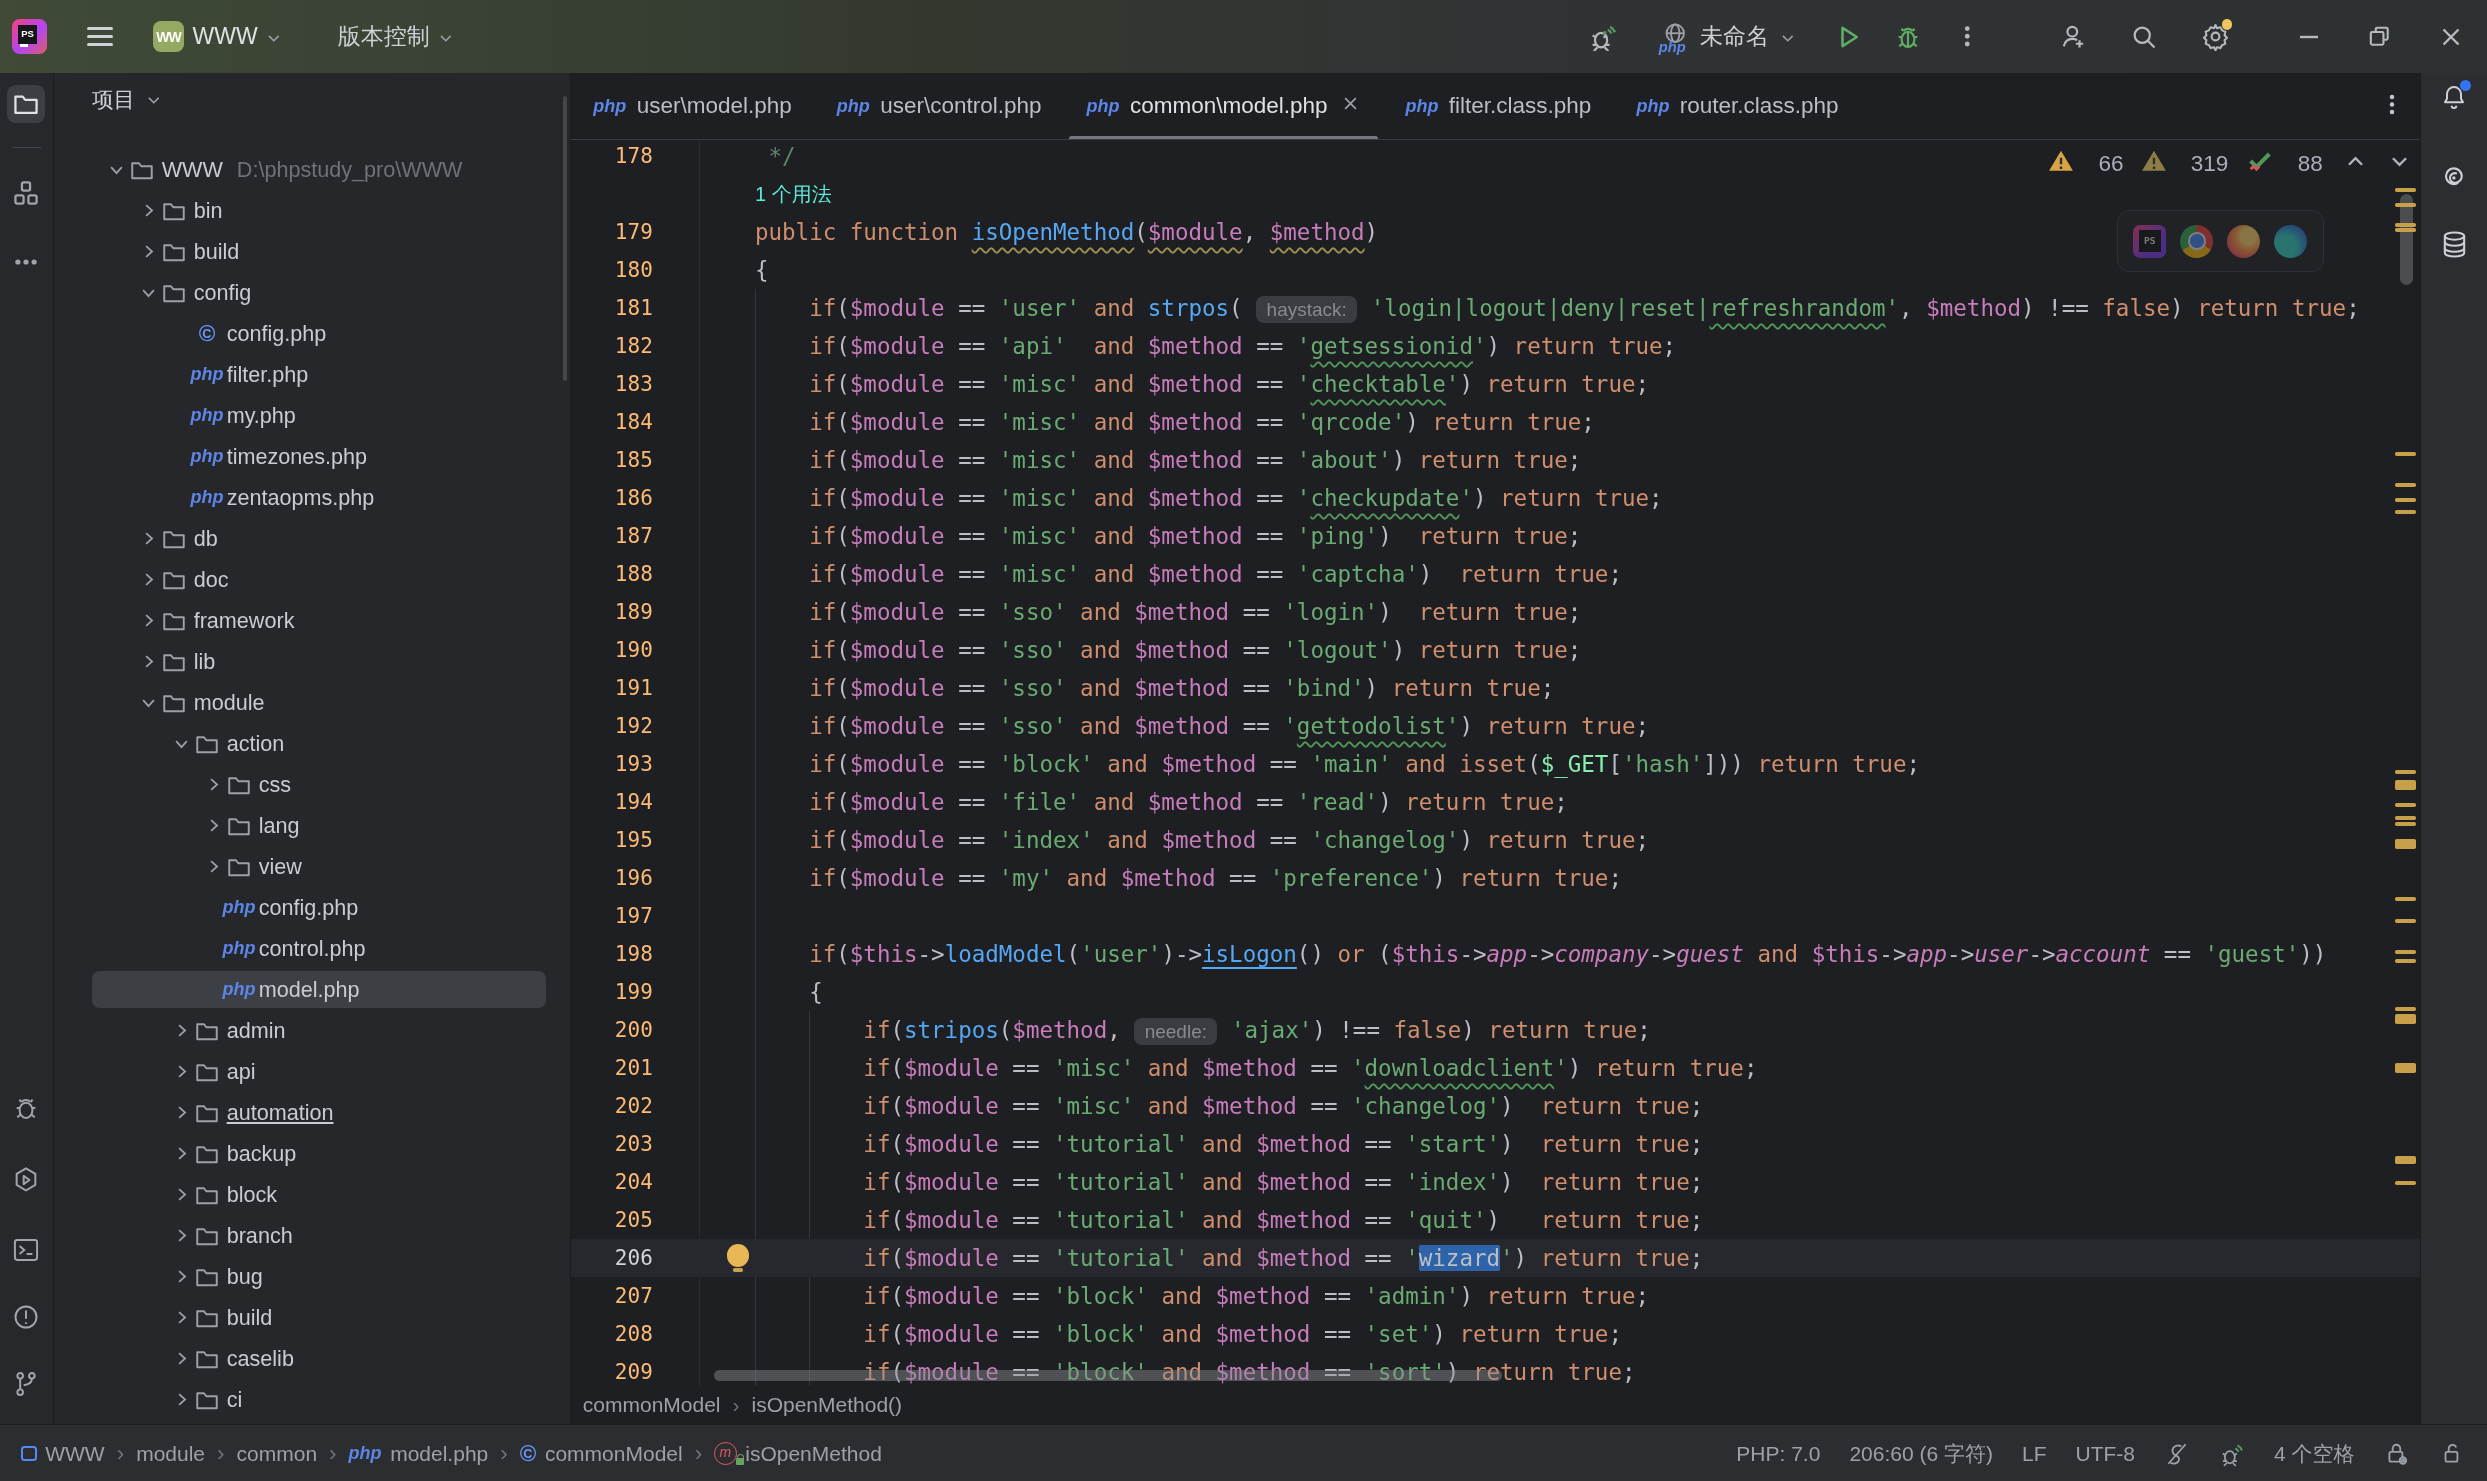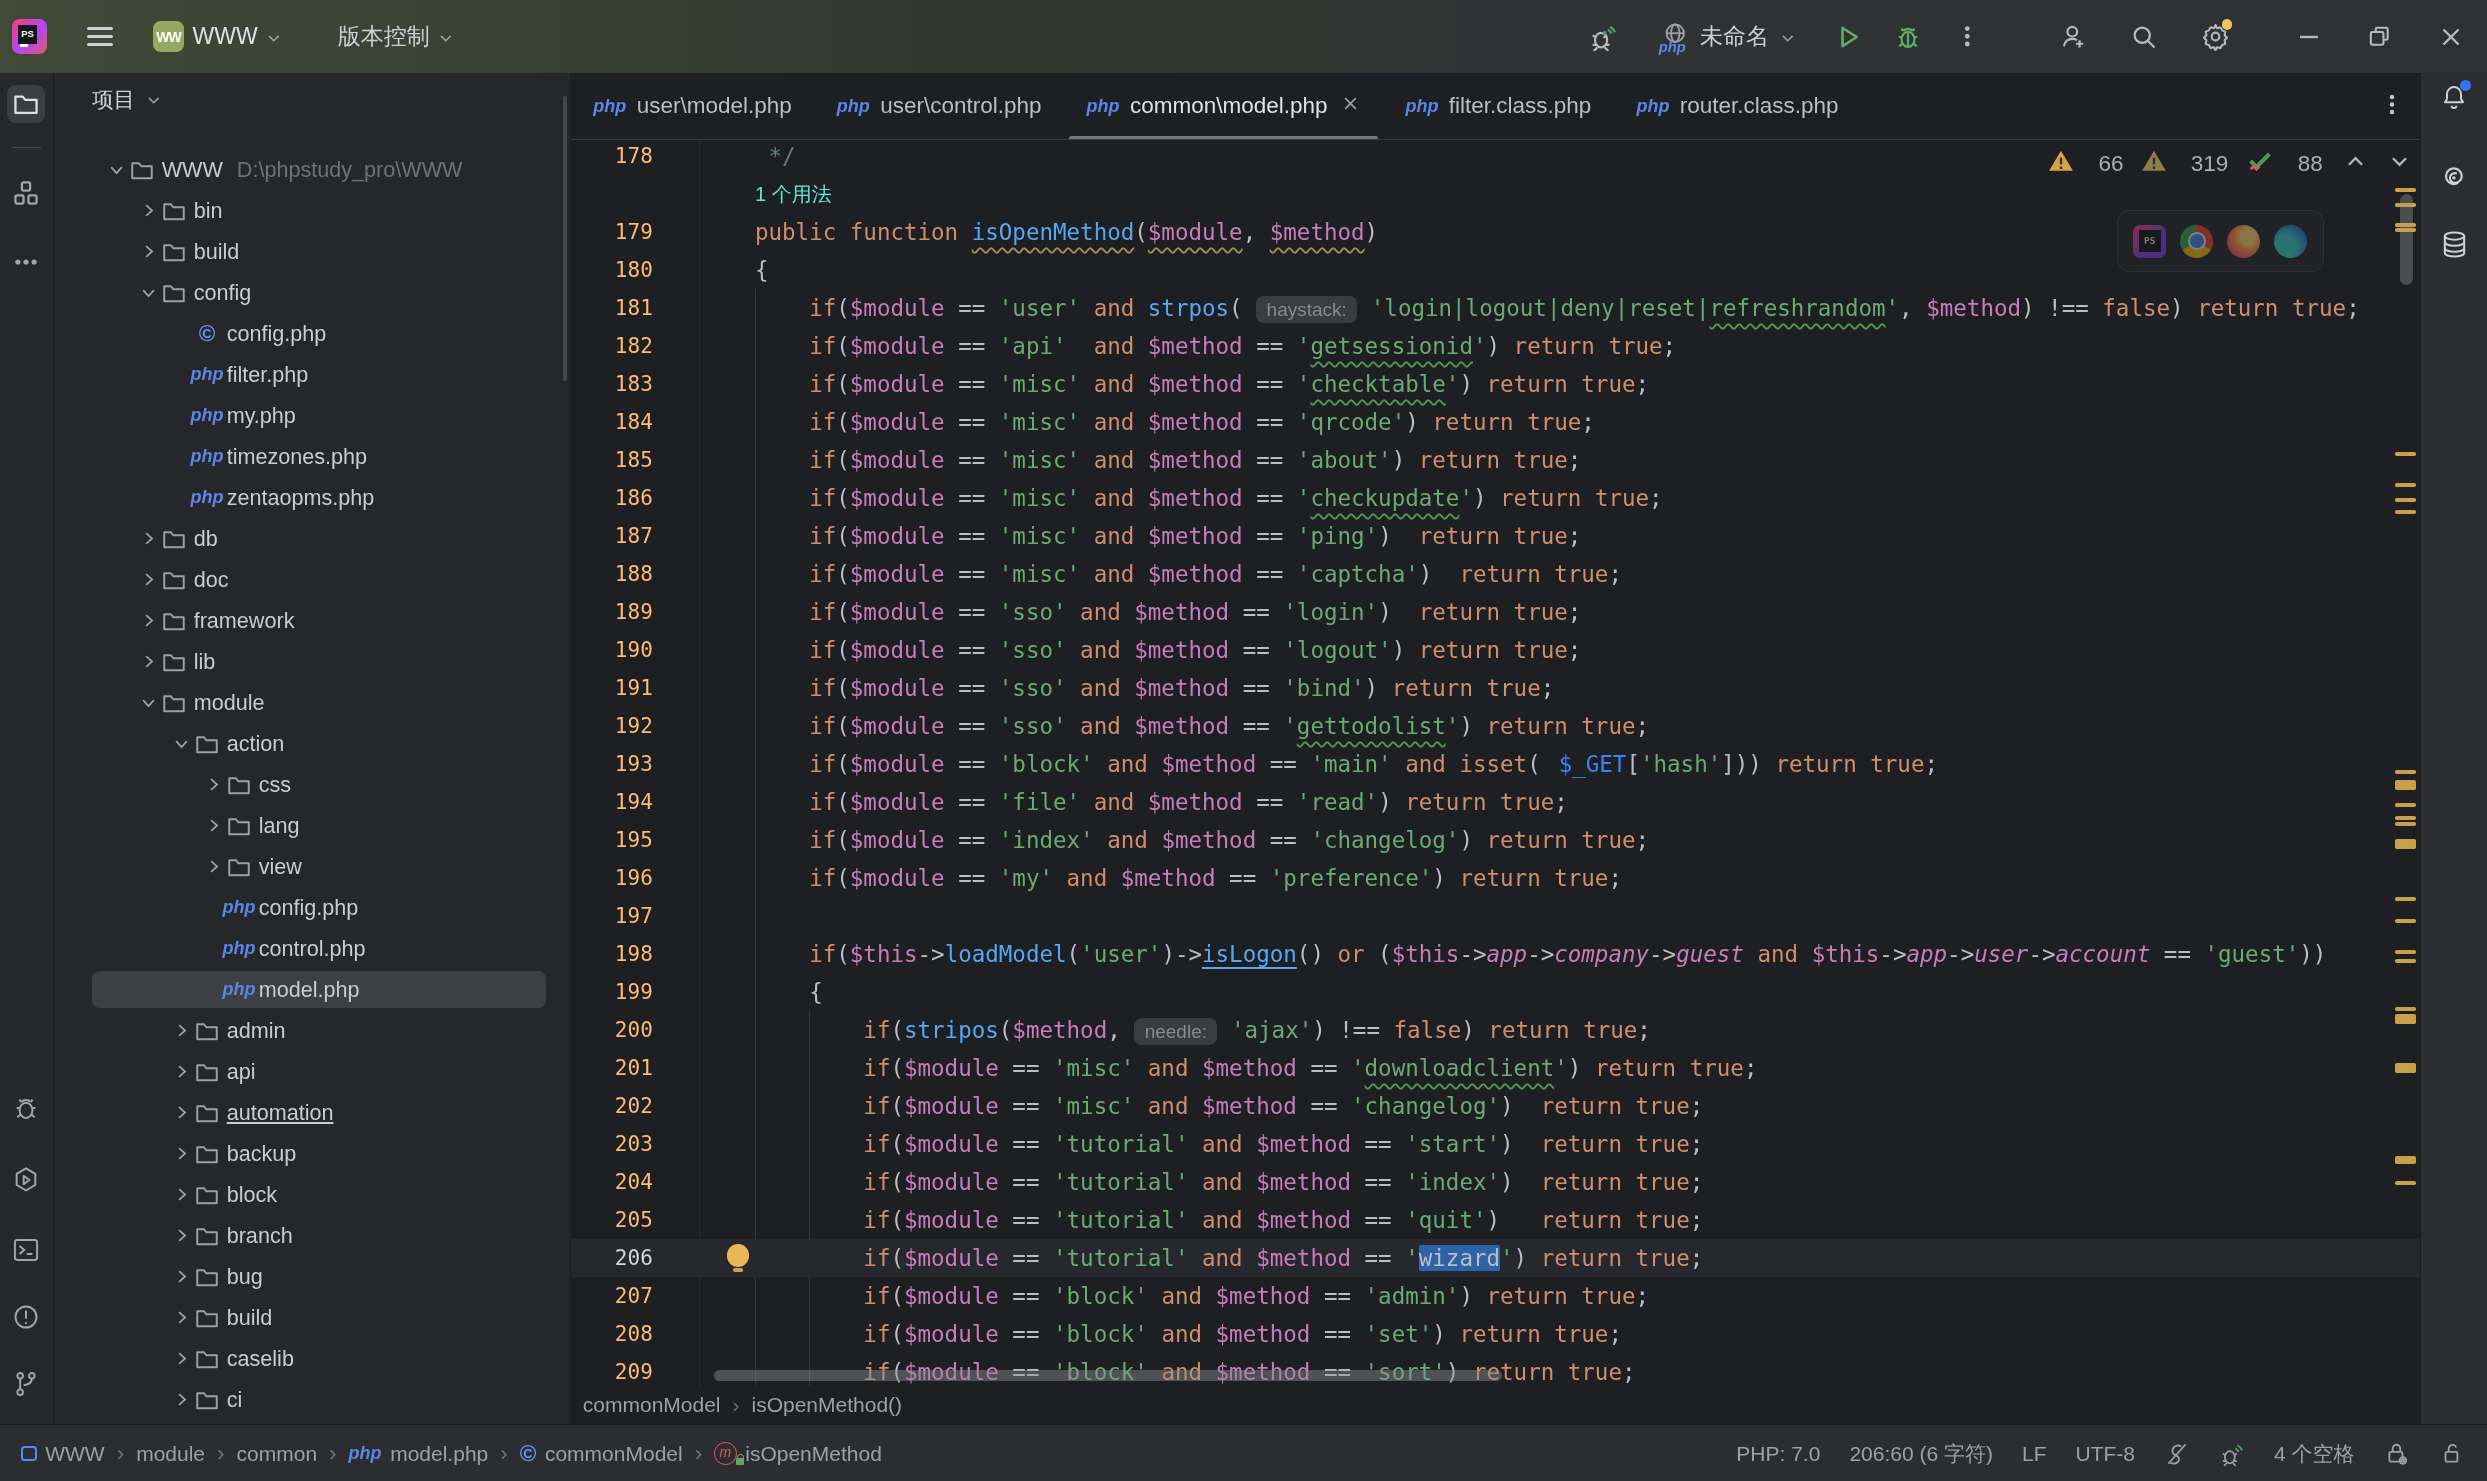--- a/index.html
+++ b/index.html
@@ -77,21 +77,21 @@
   .gutter-sep { position:absolute; top:0; bottom:0; left:128px; width:0.9px; background:#2a2c30; }
   .iguide { position:absolute; width:0.9px; background:#33363b; }
 
   .t-k { color:#cf8e6d; } .t-p { color:#bcbec4; } .t-s { color:#6aab73; }
   .t-sg { color:#6aab73; text-decoration:underline wavy #4f9858 1.7px; text-underline-offset:7px; }
   .t-v { color:#c77dbb; }
   .t-vw { color:#c77dbb; text-decoration:underline wavy #9f9050 1.7px; text-underline-offset:7px; }
   .t-f { color:#56a8f5; }
   .t-fd { color:#56a8f5; text-decoration:underline wavy #9f9050 1.7px; text-underline-offset:7px; }
   .t-fu { color:#56a8f5; text-decoration:underline; text-underline-offset:5.2px; }
-  .t-c { color:#5f826b; } .t-glob { color:#3b82f6;margin-left:18px; }
+  .t-c { color:#5f826b; } .t-glob { color:#86efac; }
   .t-prop { color:#c77dbb; font-style:italic; }
   .t-sel { background:#2d63a8; border-radius:1.7px; }
   .t-u { color:#5eead4; font-size:20px; font-family:"Liberation Sans",sans-serif; }
   .t-hint { background:#3a3c41; color:#868a91; font-size:19px; border-radius:7.8px; padding:2.6px 10.4px;
     font-family:"Liberation Sans",sans-serif; }
 
   .bulb { position:absolute; left:154px; width:26px; height:31px; }
   .bulb .glass { width:22.5px; height:22.5px; border-radius:50%; background:#e8b857; margin:0 auto; }
   .bulb .base { width:10.4px; height:4.3px; background:#caa14e; margin:1.7px auto 0; border-radius:1.7px; }
 

